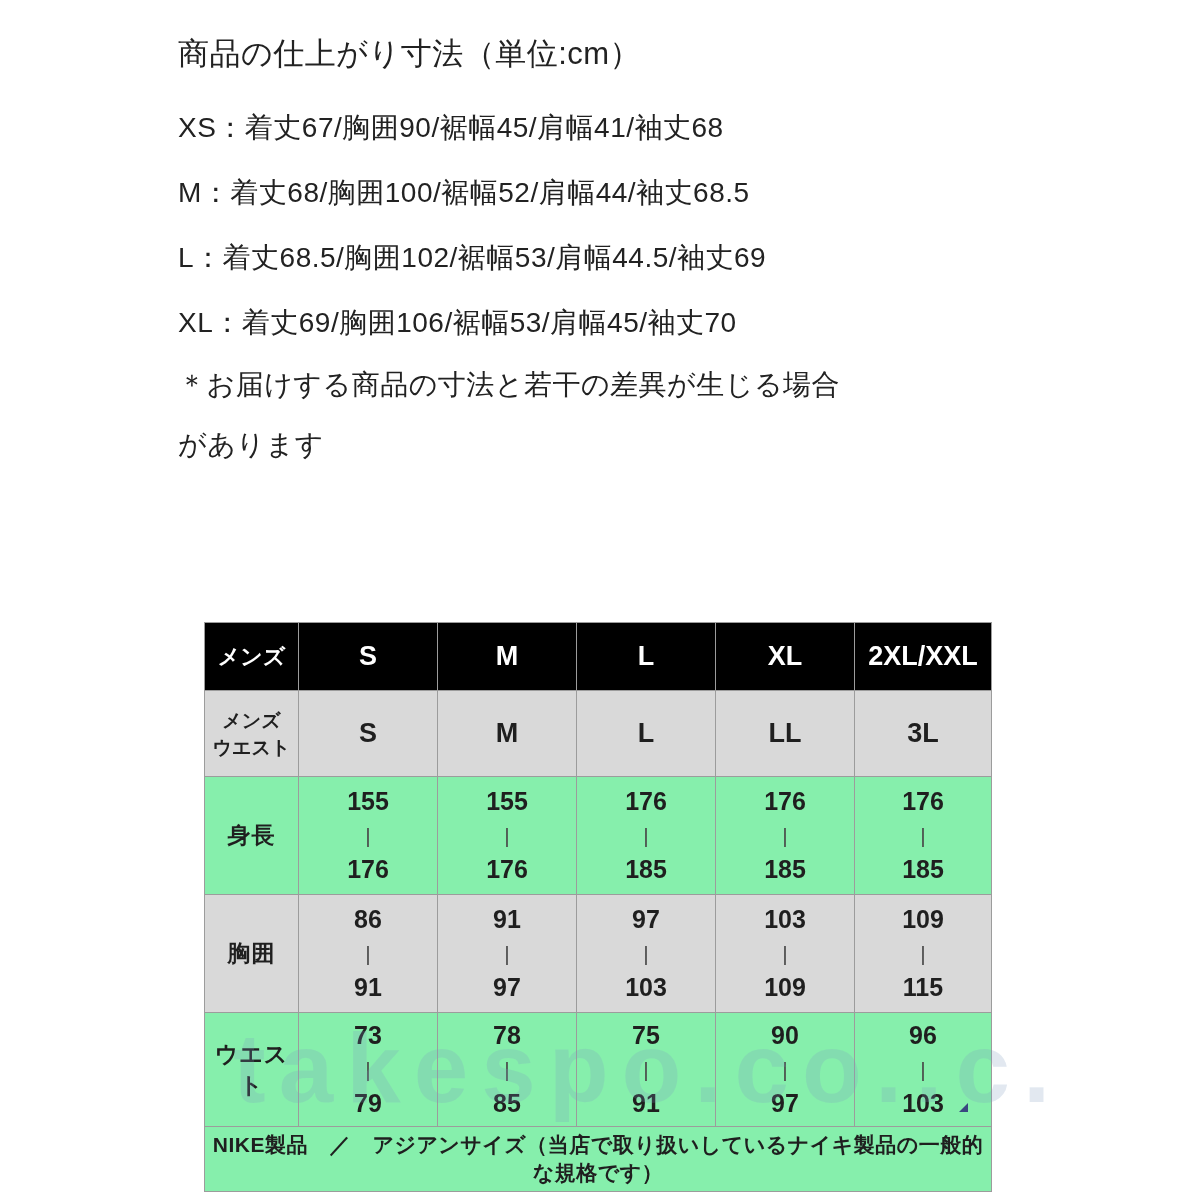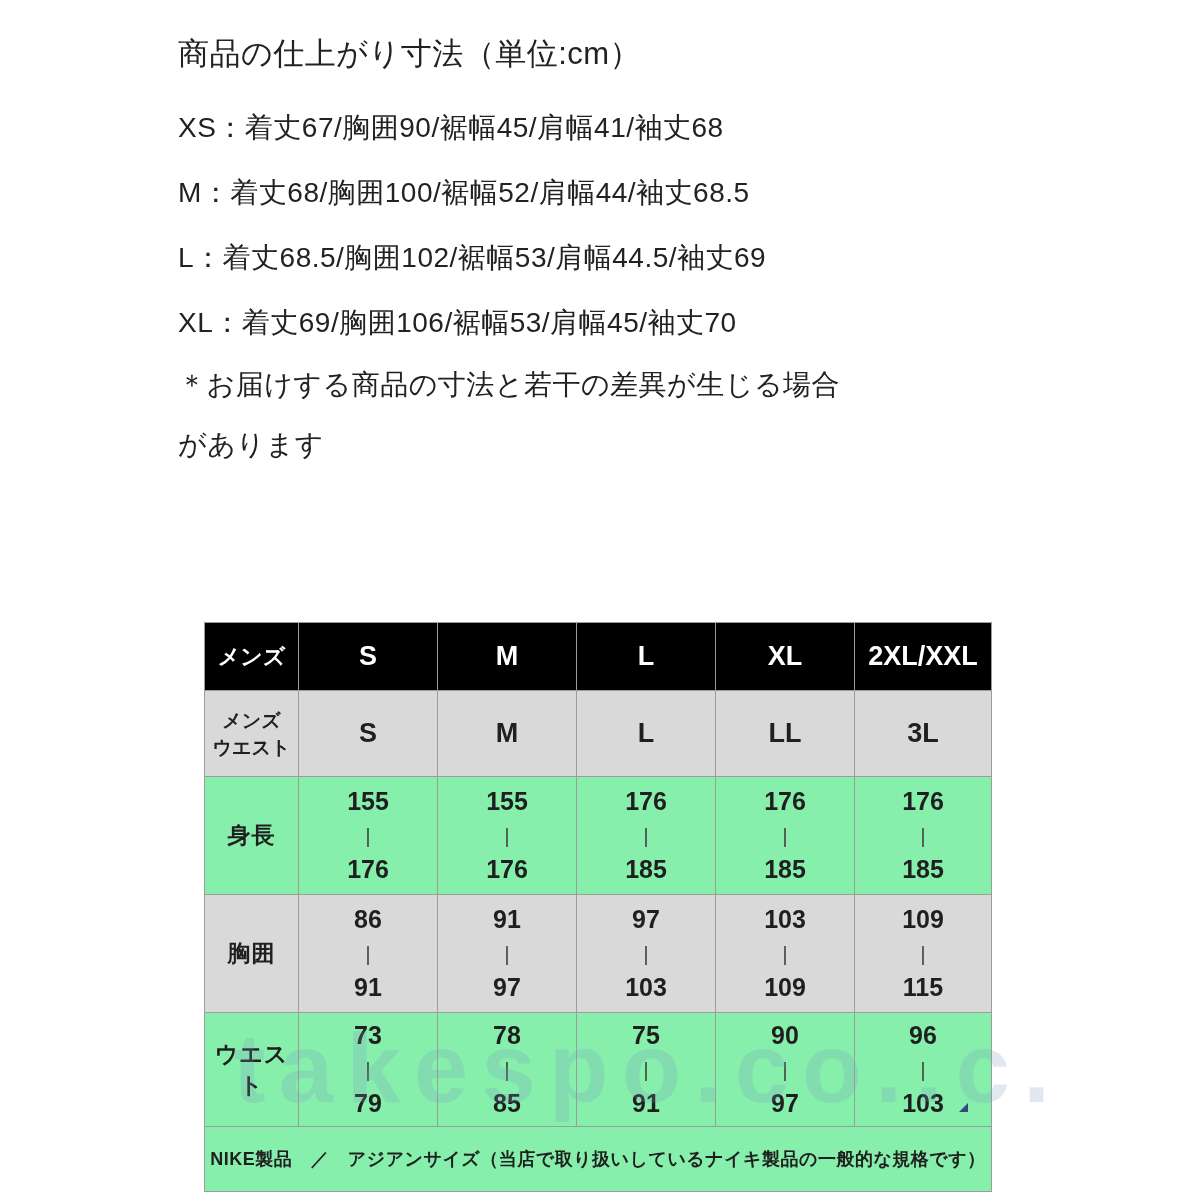--- a/index.html
+++ b/index.html
@@ -85,21 +85,21 @@
   td.range .num{
     display:block;font-weight:bold;font-size:25px;color:#1f1f1f;line-height:37px;
   }
   td.range .sep{
     display:block;font-size:21px;color:#4a4a4a;line-height:31px;font-weight:normal;
   }
   td.footer-cell{
     text-align:left;
     vertical-align:bottom;
     font-weight:bold;
-    font-size:18px;
+    font-size:21px;
     color:#1f1f1f;
     padding:0 0 12px 10px;
     letter-spacing:0.5px;
   }
 
   
   .watermark{
     position:absolute;
     left:233px;top:1012px;
     font-size:98px;

